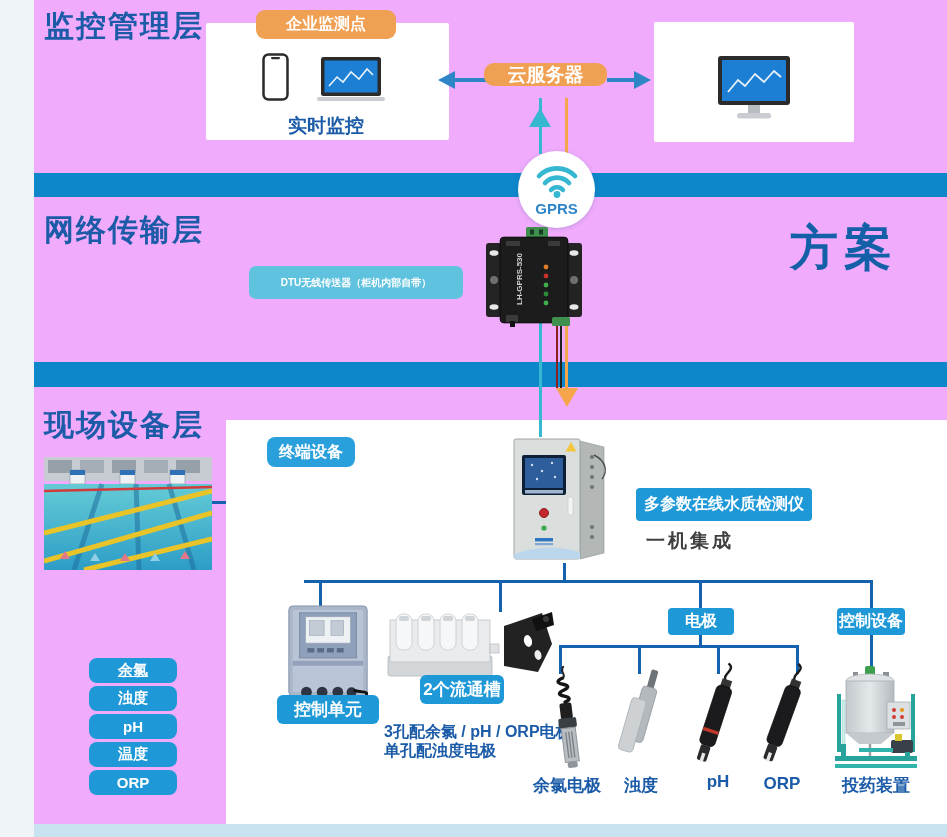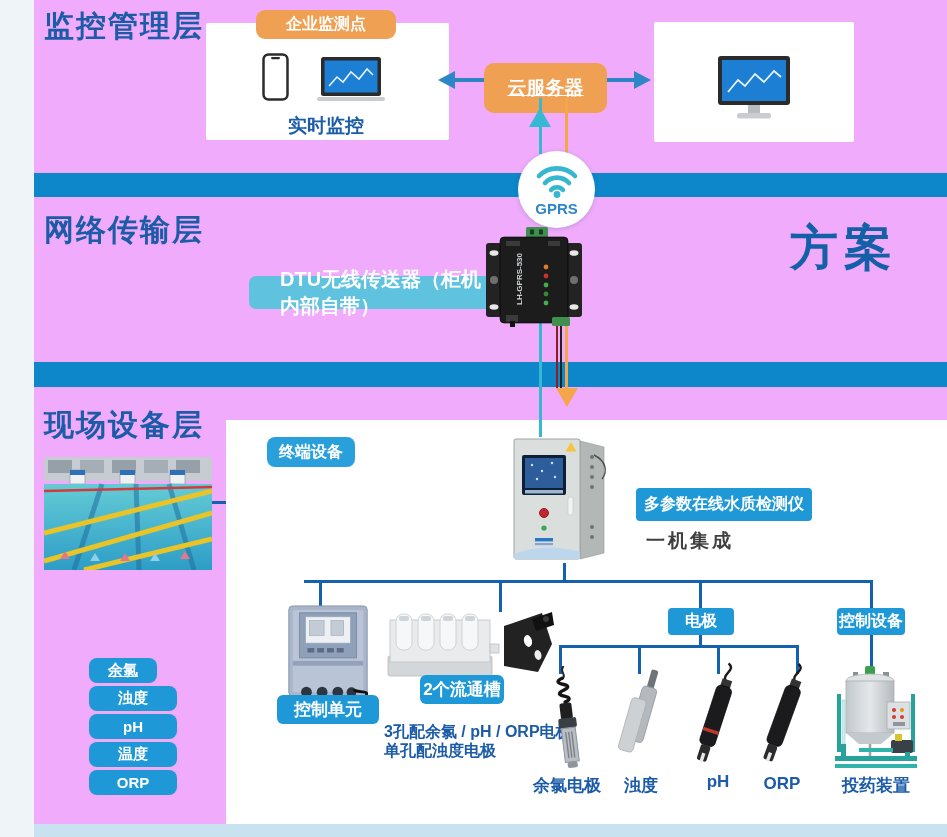--- a/index.html
+++ b/index.html
@@ -52,21 +52,21 @@
   <svg class="abs" style="left:281px;top:55px;" width="72" height="48">
     <rect x="6" y="2" width="60" height="39" rx="2.5" fill="#2b2b2b"></rect>
     <rect x="9.5" y="5.5" width="53" height="32" fill="#1d7fd4"></rect>
     <polyline points="14,31 22,22 28,27 36,17 44,24 52,14 58,20" fill="none" stroke="#e8f2fa" stroke-width="1.6"></polyline>
     <rect x="2" y="42" width="68" height="4" rx="2" fill="#c9cdd1"></rect>
   </svg>
   <div class="abs caption" style="left:222px;top:113px;width:140px;font-size:19px;">实时监控</div>
 
   <div class="abs tri" style="left:404px;top:71px;border-top:9px solid transparent;border-bottom:9px solid transparent;border-right:17px solid #2e86c8;"></div>
   <div class="abs arrow-line-blue" style="left:419px;top:78px;width:33px;height:4px;"></div>
-  <div class="abs badge-orange" style="left:450px;top:63px;width:123px;height:50px;font-size:19px;border-radius:10px;text-decoration:underline;">云服务器</div>
+  <div class="abs badge-orange" style="left:450px;top:63px;width:123px;height:23px;font-size:19px;border-radius:10px;">云服务器</div>
   <div class="abs arrow-line-blue" style="left:573px;top:78px;width:29px;height:4px;"></div>
   <div class="abs tri" style="left:600px;top:71px;border-top:9px solid transparent;border-bottom:9px solid transparent;border-left:17px solid #2e86c8;"></div>
 
   <div class="abs wire-teal" style="left:505px;top:98px;width:3px;height:56px;z-index:2;"></div>
   <div class="abs wire-orange" style="left:531px;top:98px;width:3px;height:56px;z-index:2;"></div>
   <div class="abs tri" style="left:495px;top:108px;border-left:11px solid transparent;border-right:11px solid transparent;border-bottom:19px solid #36b8d2;z-index:2;"></div>
 
   <div class="abs gprs-circle" style="left:484px;top:151px;width:77px;height:77px;z-index:3;">
     <svg width="46" height="38" style="margin-top:9px;">
       <path d="M5 16 A 25 25 0 0 1 41 16" fill="none" stroke="#35b6d1" stroke-width="4.6" stroke-linecap="round"></path>
@@ -80,21 +80,21 @@
   <div class="abs card" style="left:620px;top:22px;width:200px;height:120px;"></div>
   <svg class="abs" style="left:680px;top:54px;" width="80" height="70">
     <rect x="4" y="2" width="72" height="49" rx="3" fill="#2b2b2b"></rect>
     <rect x="8" y="6" width="64" height="41" fill="#1d7fd4"></rect>
     <polyline points="14,38 24,26 31,32 41,20 50,28 60,17 67,23" fill="none" stroke="#e8f2fa" stroke-width="1.8"></polyline>
     <rect x="34" y="51" width="12" height="8" fill="#b7bcc1"></rect>
     <rect x="23" y="59" width="34" height="5.5" rx="2.5" fill="#c9cdd1"></rect>
   </svg>
 
   <div class="abs layer-title" style="left:10px;top:210px;">网络传输层</div>
-  <div class="abs badge-teal" style="left:215px;top:276px;width:214px;height:33px;font-size:20px;padding-left:31px;">DTU无线传送器（柜机内部自带）</div>
+  <div class="abs badge-teal" style="left:215px;top:266px;width:214px;height:33px;font-size:10px;">DTU无线传送器（柜机内部自带）</div>
 
   <svg class="abs" style="left:452px;top:227px;z-index:3;" width="96" height="100" viewBox="0 0 96 100">
     <rect x="40" y="0" width="22" height="11" rx="1.5" fill="#3f8f4f"></rect>
     <rect x="44" y="2.5" width="4" height="5" fill="#173c1f"></rect>
     <rect x="53" y="2.5" width="4" height="5" fill="#173c1f"></rect>
     <rect x="0" y="16" width="16" height="74" rx="3" fill="#232323"></rect>
     <rect x="80" y="16" width="16" height="74" rx="3" fill="#232323"></rect>
     <ellipse cx="8" cy="26" rx="4.5" ry="2.8" fill="#e8e8e8"></ellipse>
     <ellipse cx="8" cy="80" rx="4.5" ry="2.8" fill="#e8e8e8"></ellipse>
     <ellipse cx="88" cy="26" rx="4.5" ry="2.8" fill="#e8e8e8"></ellipse>
@@ -161,21 +161,21 @@
     <g>
       <path d="M16 102 l5 -8 l5 8 z" fill="#e0788a"></path>
       <path d="M46 104 l5 -8 l5 8 z" fill="#8fd0e8"></path>
       <path d="M76 104 l5 -8 l5 8 z" fill="#e0788a"></path>
       <path d="M106 104 l5 -8 l5 8 z" fill="#8fd0e8"></path>
       <path d="M136 102 l5 -8 l5 8 z" fill="#e0788a"></path>
     </g>
   </svg>
   <div class="abs tree" style="left:178px;top:501px;width:14px;height:3px;"></div>
 
-  <div class="abs badge-blue" style="left:55px;top:658px;width:68px;height:25px;font-size:15px;border-radius:8px;text-decoration:underline;">余氯</div>
+  <div class="abs badge-blue" style="left:55px;top:658px;width:88px;height:25px;font-size:15px;border-radius:8px;text-decoration:underline;">余氯</div>
   <div class="abs badge-blue" style="left:55px;top:686px;width:88px;height:25px;font-size:15px;border-radius:8px;">浊度</div>
   <div class="abs badge-blue" style="left:55px;top:714px;width:88px;height:25px;font-size:15px;border-radius:8px;">pH</div>
   <div class="abs badge-blue" style="left:55px;top:742px;width:88px;height:25px;font-size:15px;border-radius:8px;">温度</div>
   <div class="abs badge-blue" style="left:55px;top:770px;width:88px;height:25px;font-size:15px;border-radius:8px;">ORP</div>
 
   <div class="abs badge-blue" style="left:233px;top:437px;width:88px;height:30px;font-size:16px;border-radius:8px;background:#29a0dc;">终端设备</div>
 
   <svg class="abs" style="left:476px;top:435px;z-index:3;" width="100" height="128" viewBox="0 0 100 128">
     <polygon points="70,6 94,12 94,118 70,124" fill="#b3b8b7" stroke="#8e9493" stroke-width="0.6"></polygon>
     <rect x="4" y="4" width="66" height="120" rx="2" fill="#dadedd" stroke="#9fa5a4" stroke-width="1"></rect>

